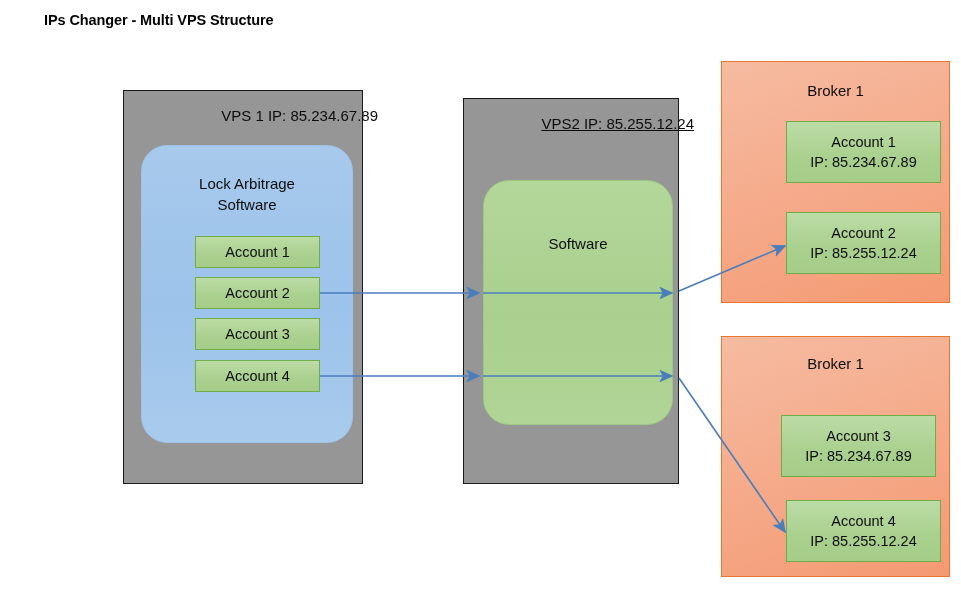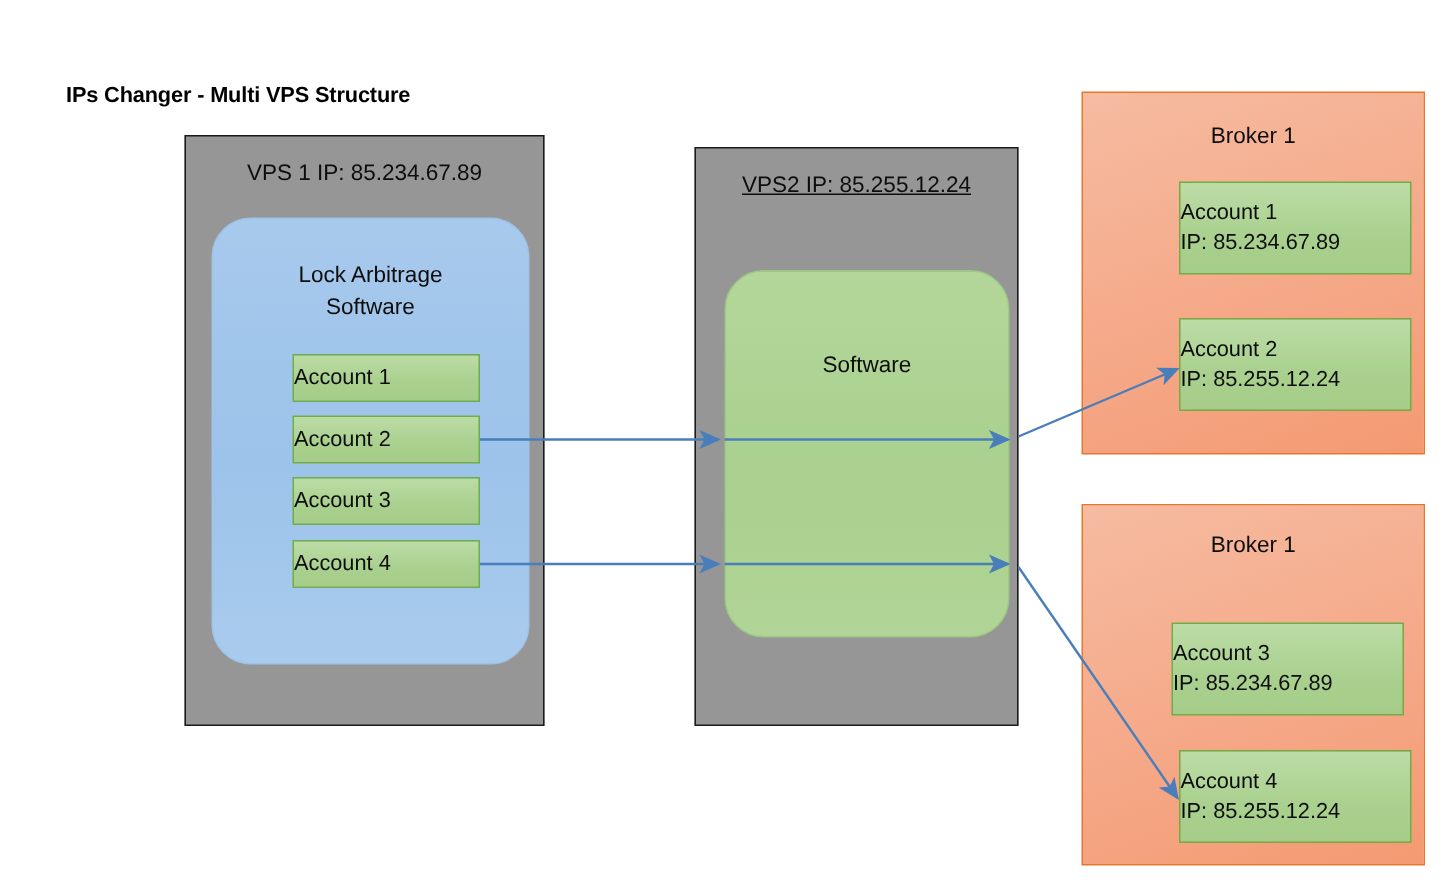--- a/index.html
+++ b/index.html
@@ -16,35 +16,34 @@
     overflow: hidden;
   }
   .title {
     position: absolute;
     left: 44px;
     top: 12px;
     font-size: 14.5px;
     font-weight: bold;
     color: #000000;
     letter-spacing: -0.1px;
-    margin-top: 44px;
   }
 
   
   .vps-box {
     position: absolute;
     background: #969696;
     border: 1.5px solid #1a1a1a;
     box-sizing: border-box;
   }
   .vps-label {
     position: absolute;
-    left: 0;
+    left: 16px;
     width: 100%;
-    text-align: center;
+    text-align: right;
     font-size: 15px;
     color: #0d0d0d;
   }
 
   
   .soft-box {
     position: absolute;
     box-sizing: border-box;
     border-radius: 26px;
     text-align: center;
@@ -68,21 +67,21 @@
   }
 
   
   .acct {
     position: absolute;
     box-sizing: border-box;
     background: linear-gradient(180deg, #bcdca6 0%, #a9d08e 60%, #a5cd89 100%);
     border: 1px solid #71ad47;
     display: flex;
     flex-direction: column;
-    align-items: flex-start;
+    align-items: center;
     justify-content: center;
     font-size: 14.5px;
     color: #0d0d0d;
     line-height: 20px;
   }
 
   
   .broker {
     position: absolute;
     box-sizing: border-box;

